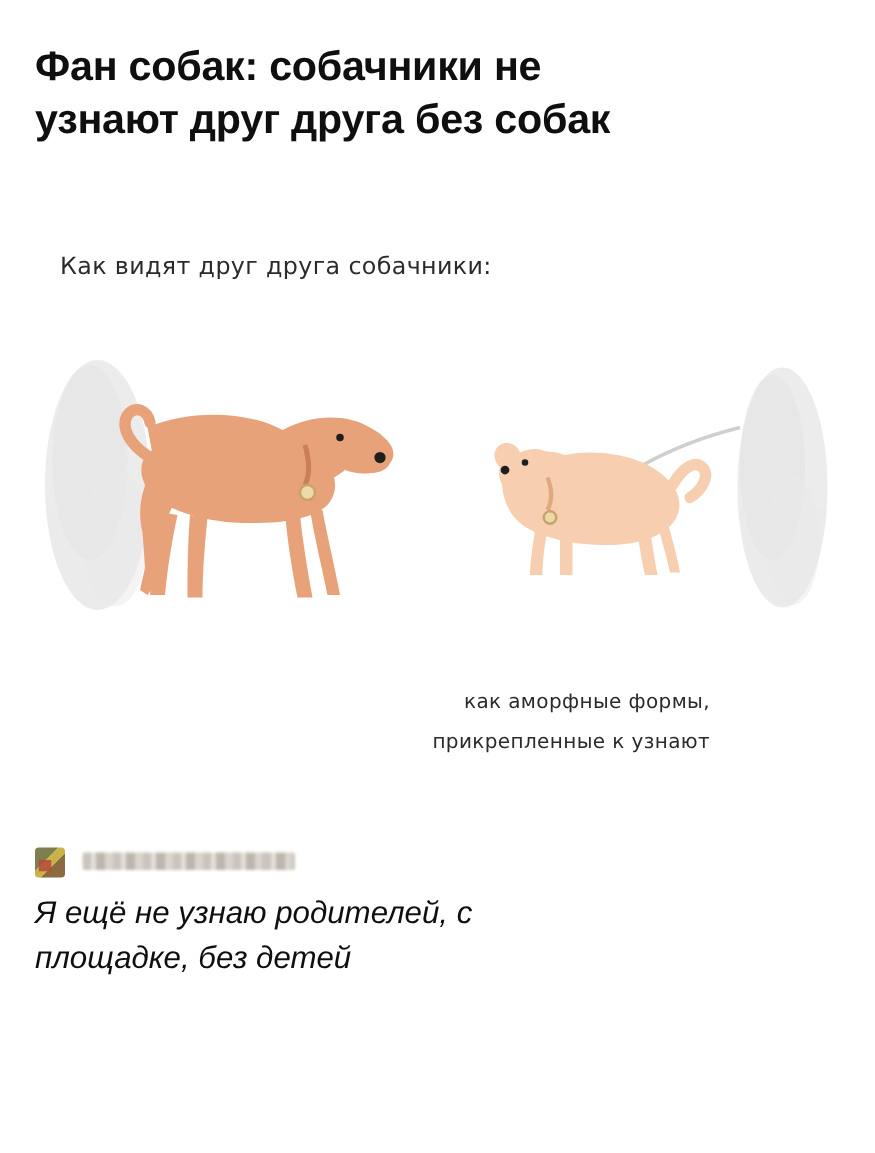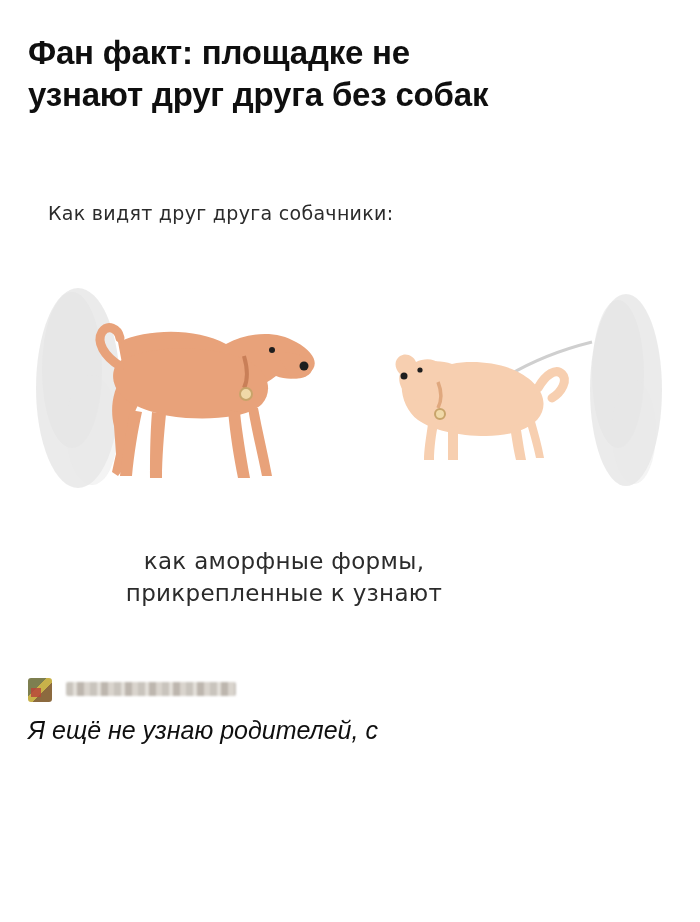--- a/index.html
+++ b/index.html
@@ -62,23 +62,23 @@
     left: 0;
     top: 100px;
     width: 700px;
     height: 250px;
   }
   .meme-caption-bottom {
     position: absolute;
     left: 0;
     top: 375px;
     width: 568px;
-    text-align: center;
+    text-align: right;
     font-family: "DejaVu Sans", sans-serif;
-    font-size: 23px;
+    font-size: 16px;
     line-height: 32px;
     color: #2b2b2b;
     letter-spacing: 0.3px;
   }
   .meme-caption-bottom .cline { display: block; }
 
   
   .comment {
     position: absolute;
     left: 28px;
@@ -133,21 +133,21 @@
     font-style: italic;
   }
   .comment-body .bline { display: block; white-space: nowrap; }
 </style>
 </head>
 <body>
 
 <div class="page">
 
   <div class="headline">
-    <span class="line">Фан факт: площадке не</span>
+    <span class="line">Фан собак: собачники не</span>
     <span class="line">узнают друг друга без собак</span>
   </div>
 
   <div class="meme">
 
     <div class="meme-caption-top">Как видят друг друга собачники:</div>
 
     <div class="meme-art">
       <svg viewBox="0 0 700 250" width="700" height="250" xmlns="http://www.w3.org/2000/svg">
 
@@ -221,16 +221,17 @@
     </div>
   </div>
 
   <div class="comment">
     <div class="comment-head">
       <div class="avatar"></div>
       <div class="username"></div>
     </div>
     <div class="comment-body">
       <span class="bline">Я ещё не узнаю родителей, с</span>
+      <span class="bline">площадке, без детей</span>
     </div>
   </div>
 
 </div>
 
 </body></html>

